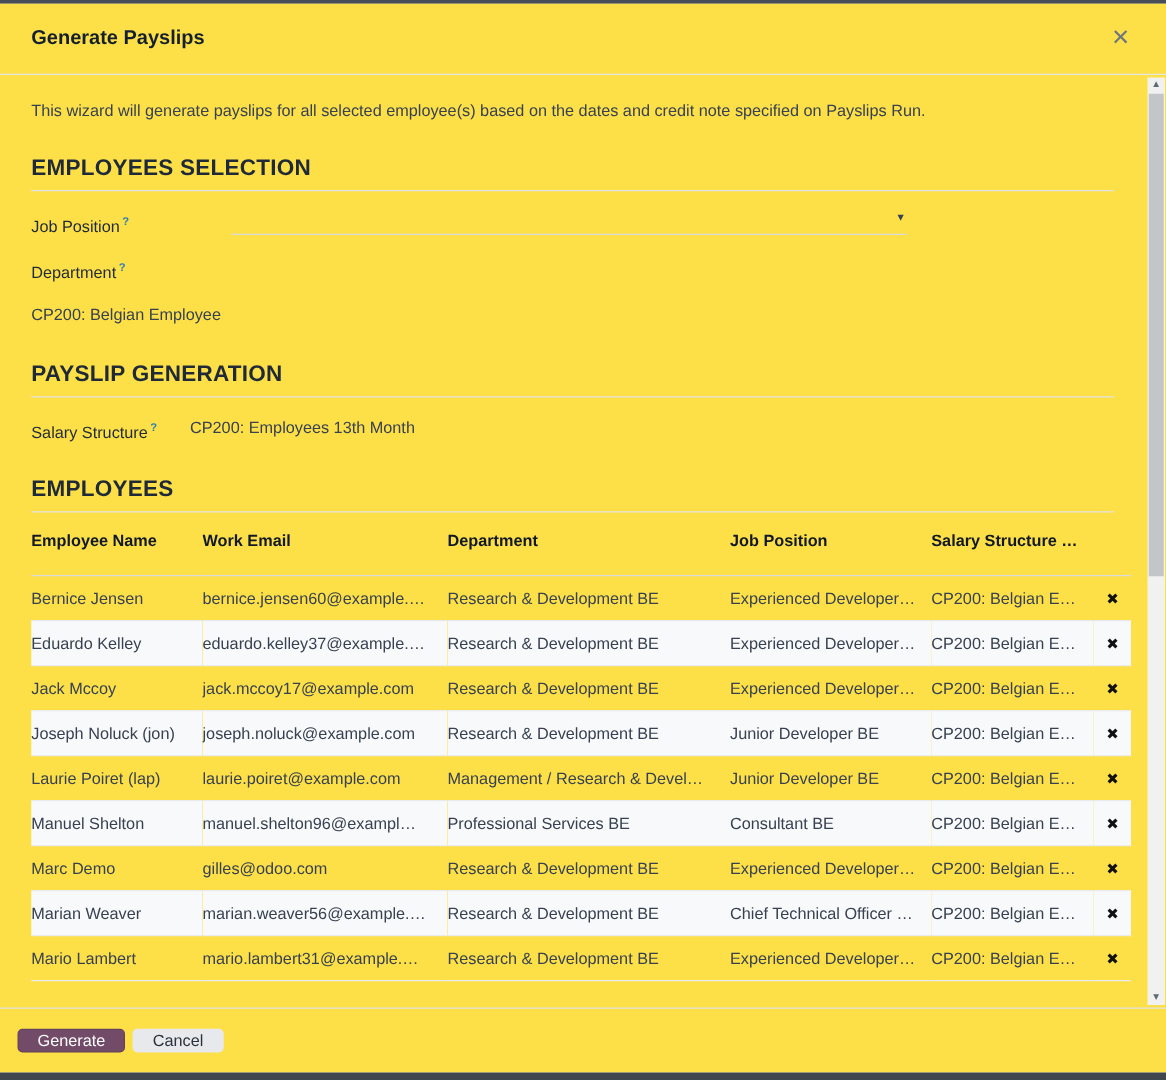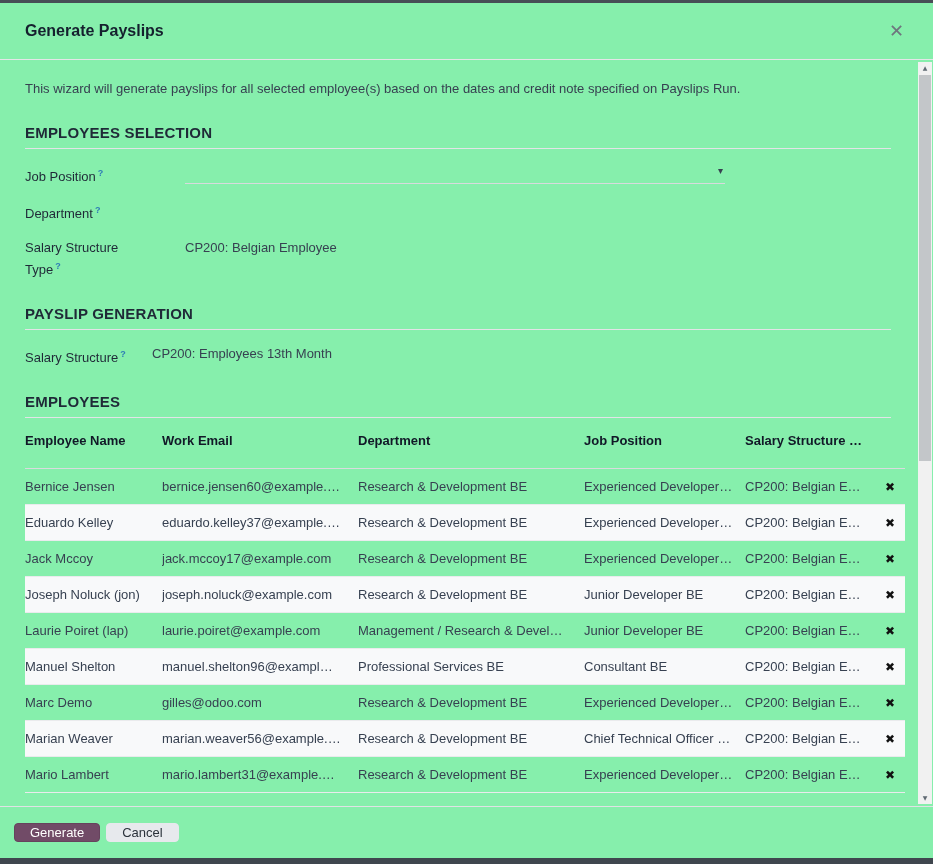--- a/index.html
+++ b/index.html
@@ -5,36 +5,36 @@
   * { margin:0; padding:0; box-sizing:border-box; }
   html,body { width:933px; height:864px; overflow:hidden; background:#fff;
               font-family:"Liberation Sans", sans-serif; }
   .screen { position:relative; width:933px; height:864px; background:#fff; }
 
   .strip { position:absolute; left:0; width:933px; background:#474e56; }
   .strip.top { top:0; height:3px; }
   .strip.bottom { bottom:0; height:6px; background:#3f464e; }
 
   .modal { position:absolute; top:3px; left:0; width:933px; height:855px;
-           background:#86efac; display:flex; flex-direction:column; }
+           background:#fde047; display:flex; flex-direction:column; }
 
   
   .modal-header { height:57px; flex:0 0 57px; display:flex; align-items:center;
                   justify-content:space-between; padding:0 25px 0 25px;
                   border-bottom:1px solid #e4e6e8; }
   .modal-title { font-size:16px; font-weight:700; color:#15202e; }
   .close-btn { font-family:"DejaVu Sans", sans-serif; font-size:18px; color:#6e767e;
                cursor:pointer; line-height:1; padding:2px 4px; }
 
   
   .modal-body { position:relative; flex:1 1 auto; overflow:hidden;
                 padding:20px 42px 0 25px; color:#374151; font-size:13px; }
   .intro { font-size:13px; color:#374151; line-height:18px; }
 
-  .section-heading { margin-top:26px; font-size:15px; font-weight:700;
+  .section-heading { margin-top:26px; font-size:18px; font-weight:700;
                      color:#1f2937; letter-spacing:.2px; padding-bottom:7px;
                      border-bottom:1px solid #e2e4e7; text-transform:uppercase; }
 
   .fields { margin-top:15px; }
   .field-row { display:flex; margin-bottom:15px; min-height:20px; }
   .field-label { width:160px; flex:0 0 160px; padding-right:48px;
                  color:#1f2937; font-weight:500; line-height:18px; }
   .field-row.narrow .field-label { width:127px; flex:0 0 127px; padding-right:10px; }
   .help { vertical-align:super; font-size:9px; color:#2e7db6; margin-left:2px; font-weight:600; }
   .field-value { color:#374151; line-height:18px;text-align:right; }
@@ -110,23 +110,20 @@
         </div>
 
         <div class="field-row">
           <div class="field-label">
             <span>Department</span><span class="help">?</span>
           </div>
           <div class="field-value"></div>
         </div>
 
         <div class="field-row">
-          <div class="field-label">
-            <span>Salary Structure Type</span><span class="help">?</span>
-          </div>
           <div class="field-value">CP200: Belgian Employee</div>
         </div>
       </div>
 
       <div class="section-heading">PAYSLIP GENERATION</div>
 
       <div class="fields">
         <div class="field-row narrow">
           <div class="field-label">
             <span>Salary Structure</span><span class="help">?</span>

